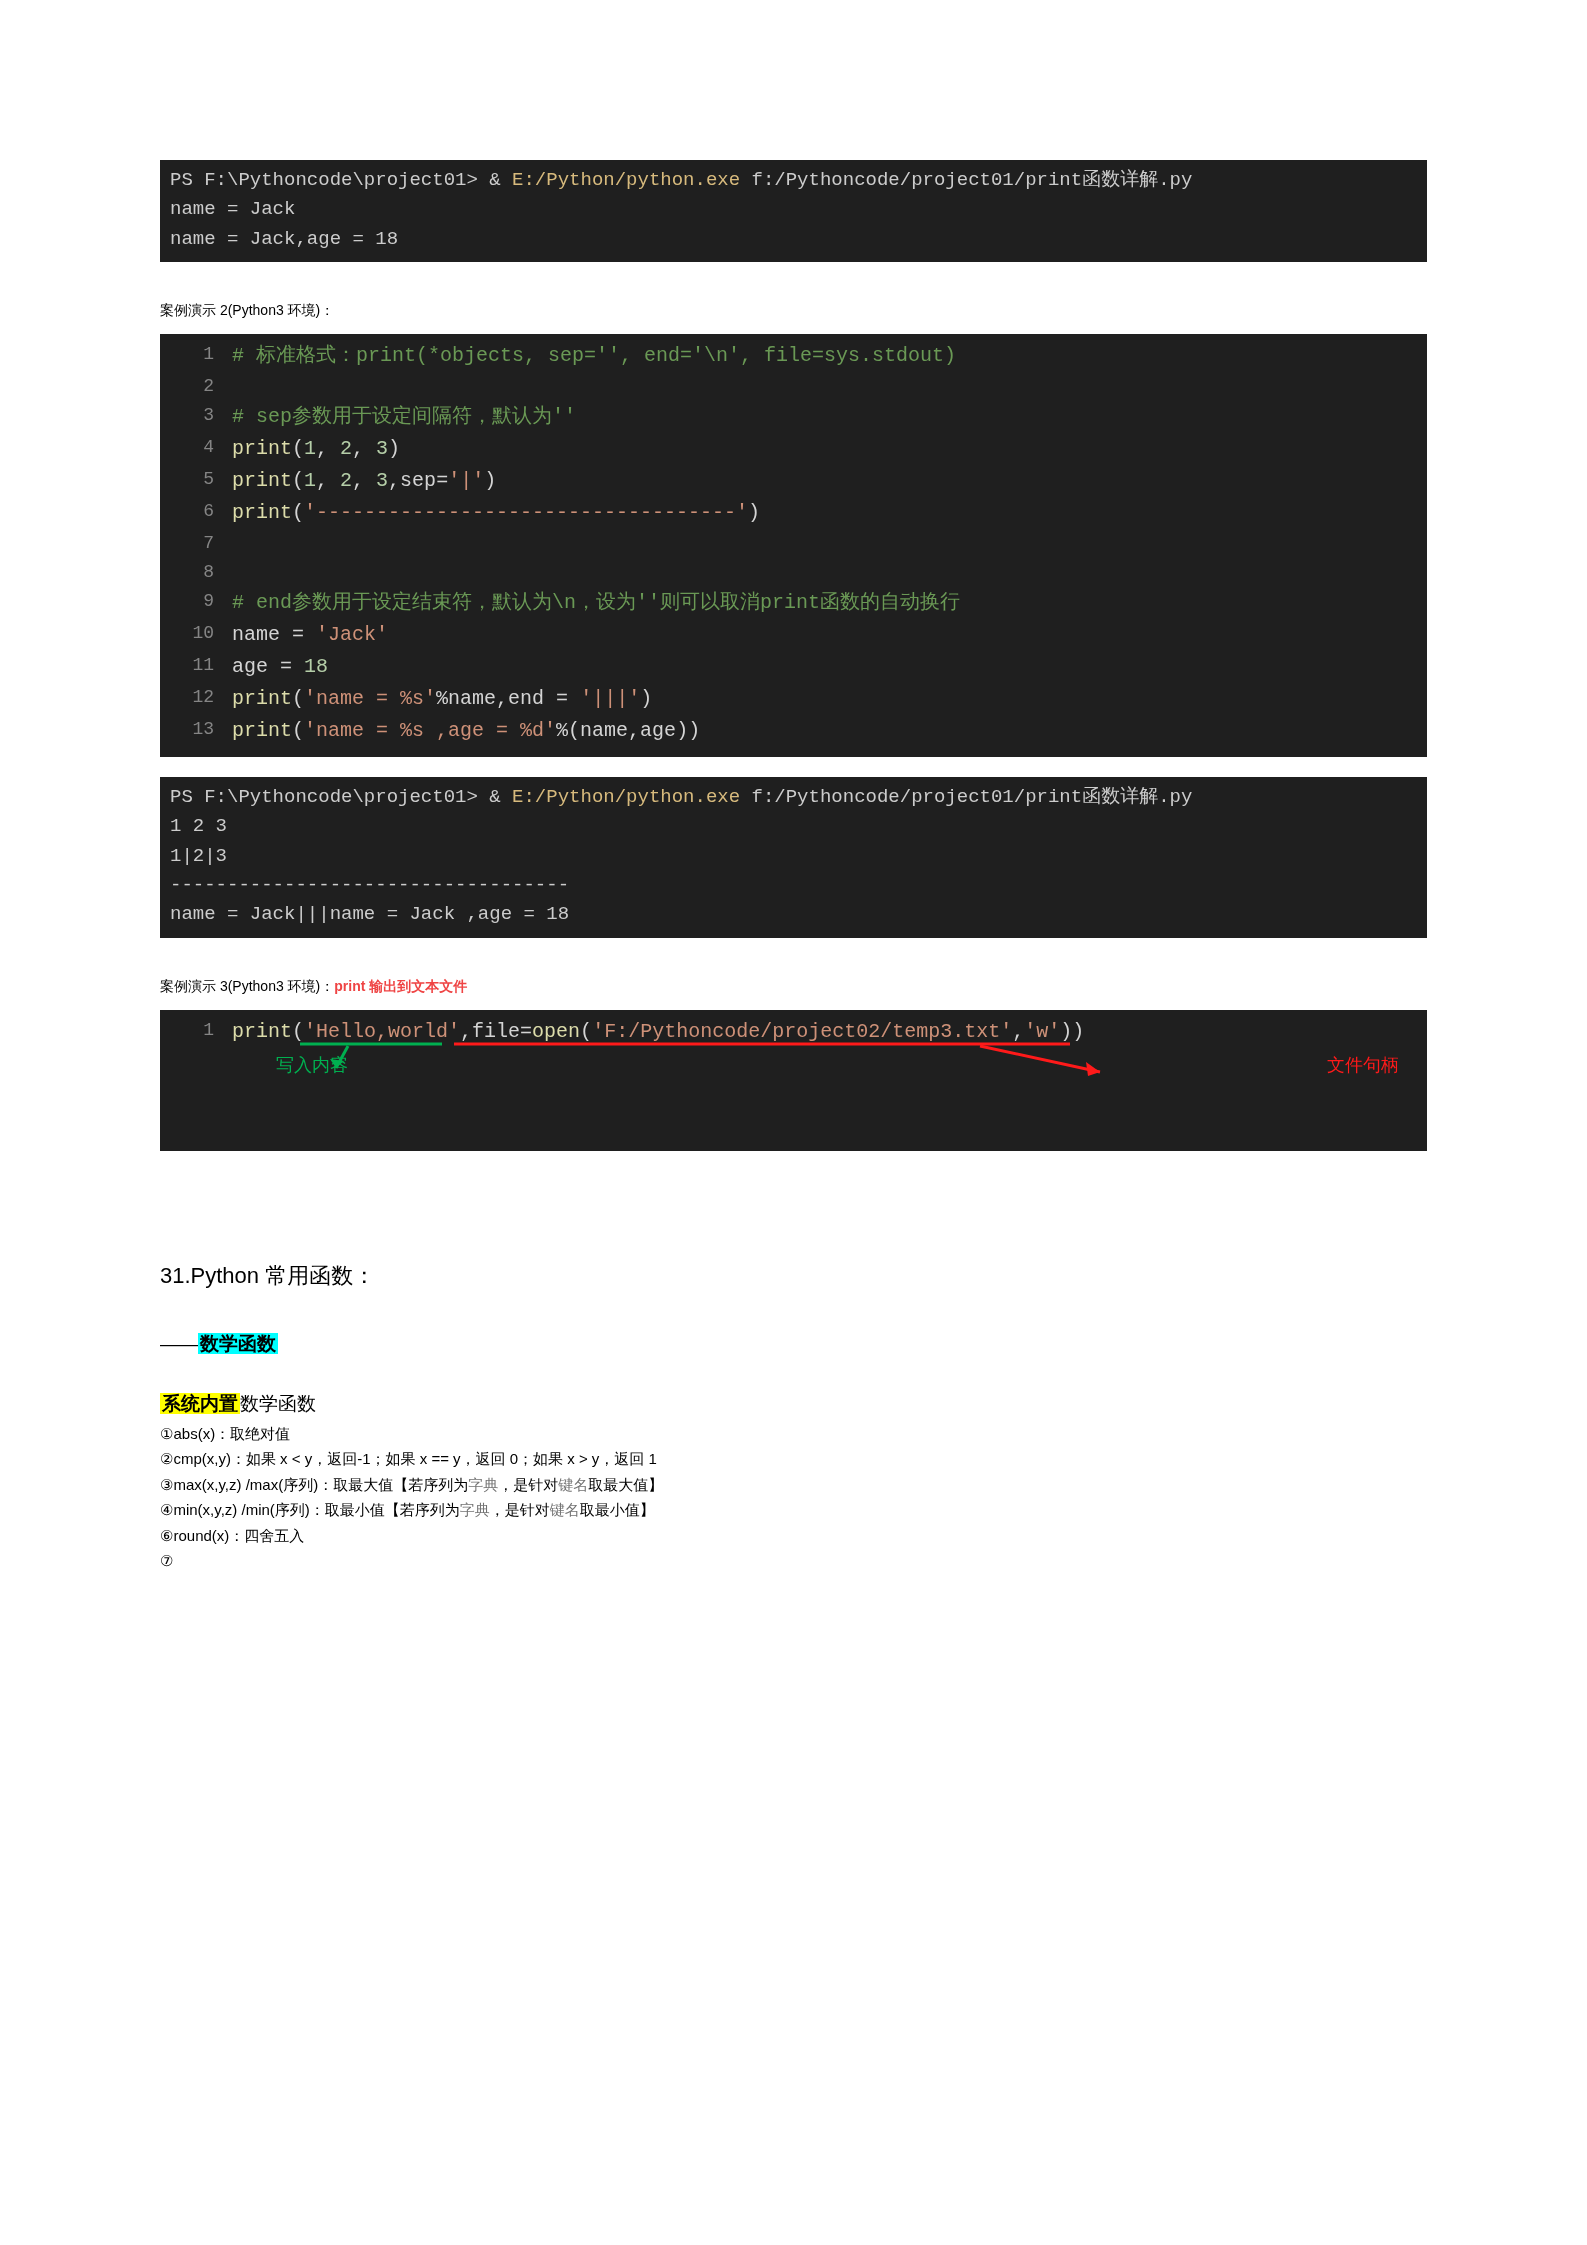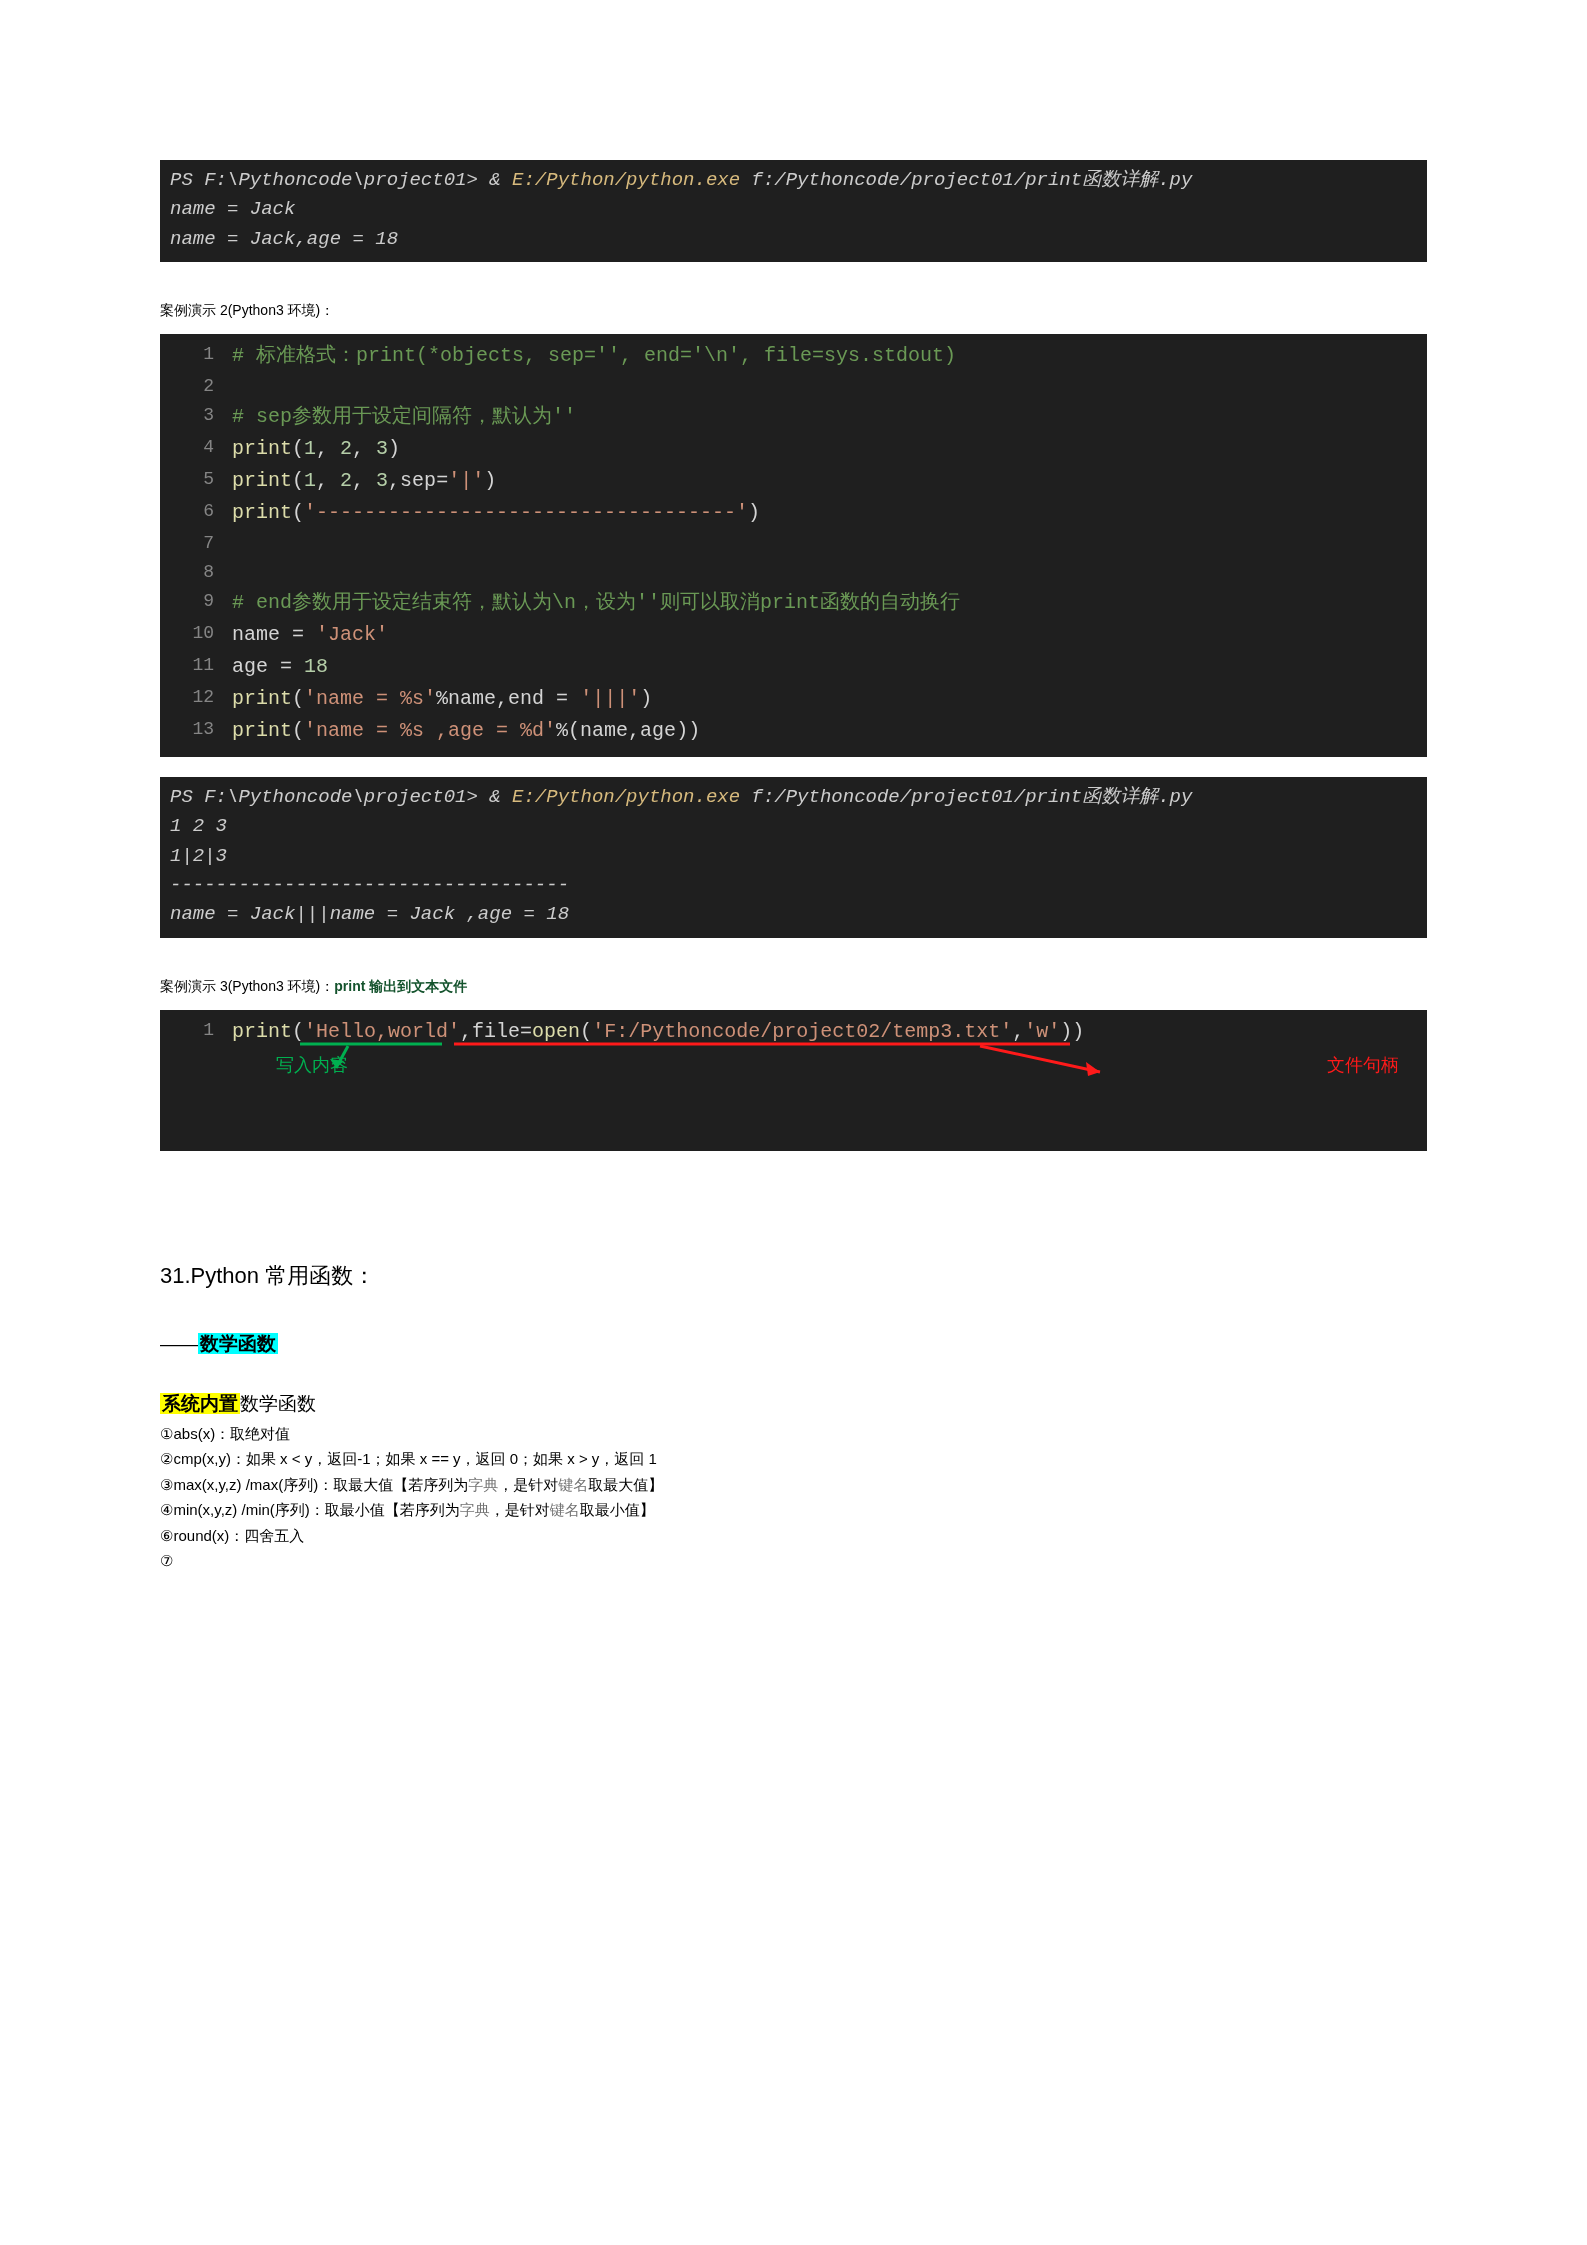--- a/index.html
+++ b/index.html
@@ -19,21 +19,20 @@
     box-sizing: border-box;
   }
   .terminal {
     background: #1f1f1f;
     color: #ccc;
     font-family: Consolas, "Courier New", monospace;
     font-size: 19px;
     padding: 6px 10px 8px 10px;
     white-space: pre;
     line-height: 1.55;
-    font-style: italic;
   }
   .terminal .yellow { color: #d7ba7d; }
   .terminal .gray1 { color: #ccc; }
   .codeblock {
     background: #1f1f1f;
     font-family: Consolas, "Courier New", monospace;
     font-size: 20px;
     line-height: 1.6;
   }
   .code-line {
@@ -58,21 +57,21 @@
   .num     { color: #b5cea8; }
   .str     { color: #ce9178; }
   .op, .paren { color: #d4d4d4; }
   .eq { color: #d4d4d4; }
 
   .label {
     margin: 40px 0 14px 0;
     color: #000;
     font-size: 14px;
   }
-  .label .red { color: #14532d; font-weight: bold; }
+  .label .red { color: #ef4444; font-weight: bold; }
 
   .annot-row {
     display: flex;
     margin-top: 4px;
     font-size: 18px;
     padding-left: 20px;
   }
   .annot-write { color: #00b050; margin-left: 96px; }
   .annot-file  { color: #ff1a1a; margin-left: auto; margin-right: 28px; }
 

